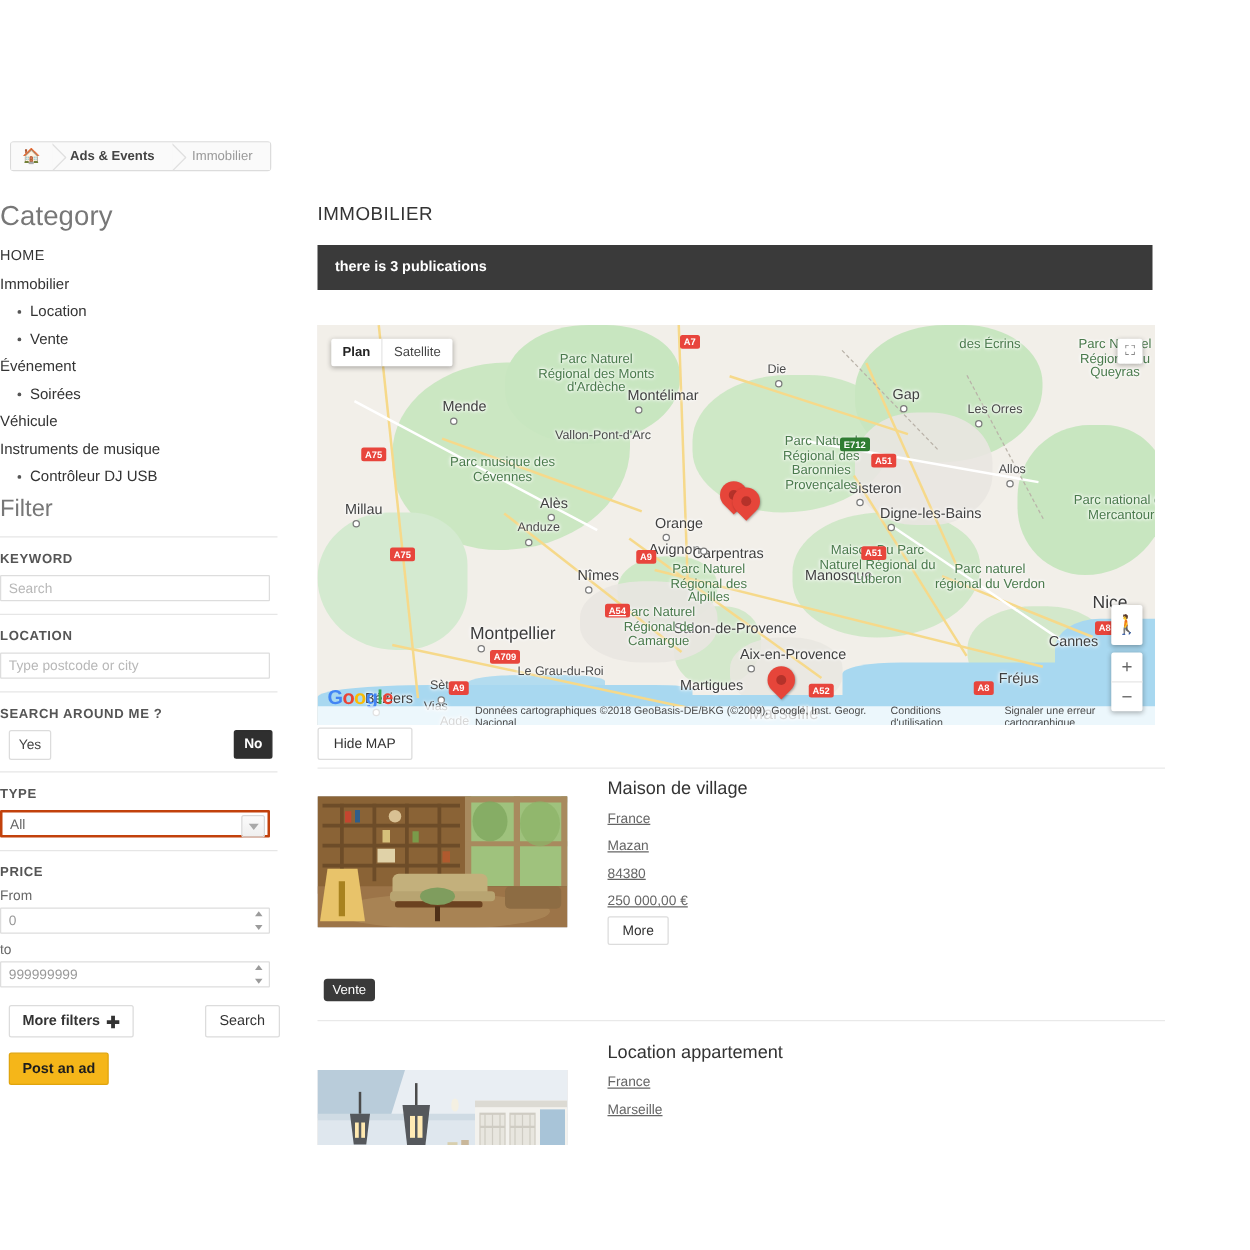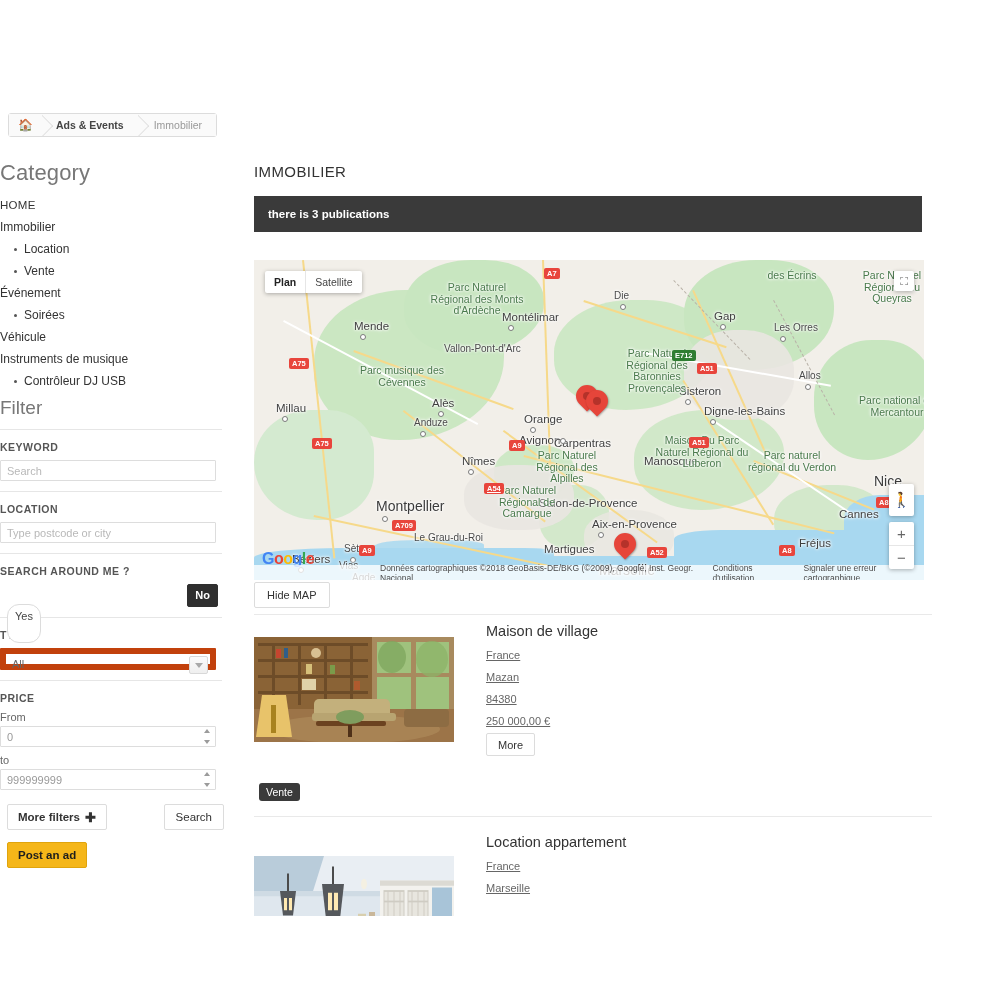--- a/index.html
+++ b/index.html
@@ -70,36 +70,35 @@
     box-sizing:border-box;width:216px;height:21px;
     border:1px solid #dddddd;background:#fff;
     font-size:11px;color:#333;padding:0 6px;
     font-family:"Liberation Sans", sans-serif;
     border-radius:1px;
   }
   .txt-input::placeholder{color:#b8b8b8;}
   .yesno{position:relative;height:24px;width:216px;margin-top:2px;}
   .btn-yes{
     position:absolute;left:7px;top:0;
-    box-sizing:border-box;min-width:34px;height:39px;
+    box-sizing:border-box;min-width:34px;height:24px;
     border:1px solid #dcdcdc;background:#fff;color:#444;
     font-size:11px;line-height:22px;text-align:center;padding:0 7px;
-    border-radius:12px;
-    margin-top:20px;
+    border-radius:2px;
   }
   .btn-no{
     position:absolute;right:-2px;top:0;
     box-sizing:border-box;min-width:30px;height:23px;
     background:#2f2f2f;color:#fff;border:1px solid #2f2f2f;
     font-size:11px;line-height:21px;text-align:center;padding:0 7px;
     font-weight:bold;border-radius:2px;
   }
   .select-box{
     position:relative;box-sizing:border-box;width:216px;height:22px;
-    border:6px solid #c2410c;background:#fff;
+    border:2px solid #c2410c;background:#fff;
     font-size:11px;color:#666;line-height:20px;padding:0 6px;
     border-radius:1px;
   }
   .select-arrow{
     position:absolute;right:2px;top:2px;width:17px;height:16px;
     background:linear-gradient(#fbfbfb,#efefef);
     border:1px solid #d8d8d8;border-radius:2px;
     display:flex;align-items:center;justify-content:center;
   }
   .select-arrow:after{

